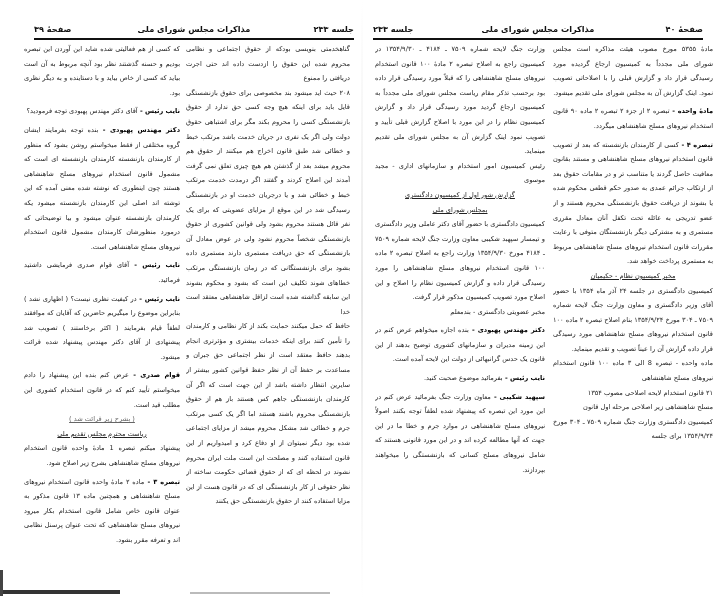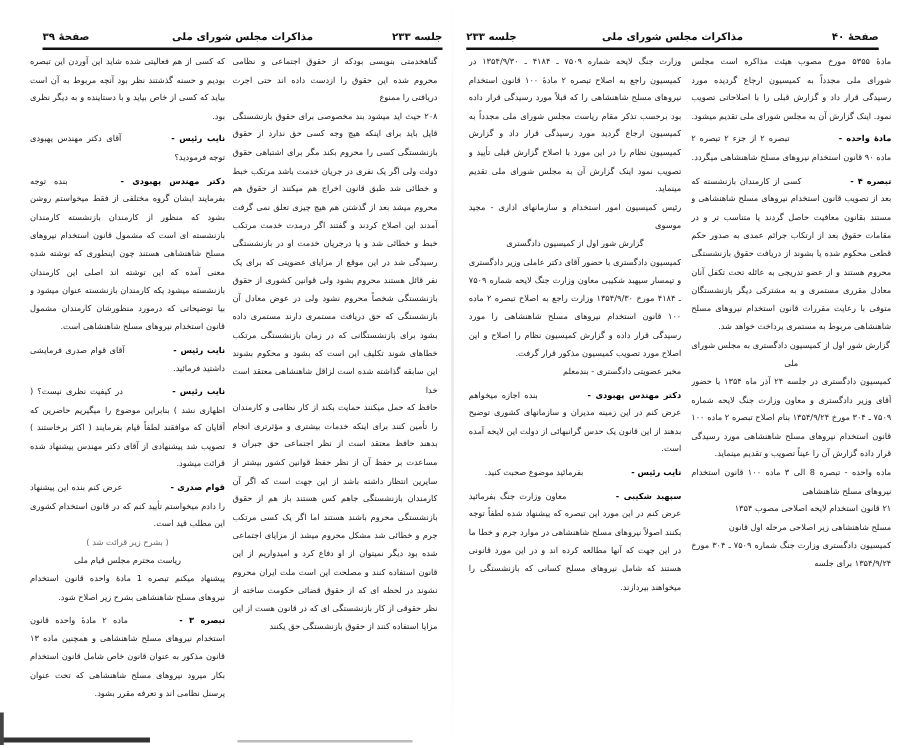--- a/index.html
+++ b/index.html
@@ -18,23 +18,23 @@
   .rule { position:absolute; top:38px; height:2px; background:#111; }
   .left .rule { left:34px; width:320px; }
   .right .rule { left:10px; width:330px; }
   .col { position:absolute; top:42px; direction:rtl; text-align:justify;
          font-size:6.6px; line-height:14.6px; color:#222; overflow:hidden; }
   .left .col.c1 { left:186px; width:164px; height:520px; }
   .left .col.c2 { left:24px; width:156px; height:520px; }
   .right .col.c1 { left:190px; width:160px; height:420px; }
   .right .col.c2 { left:12px; width:170px; height:460px; }
   .p { margin:0; text-align-last:right; }
-  .p.center { text-align:left; text-align-last:center; }
+  .p.center { text-align:right; text-align-last:center;text-decoration:underline; }
   .p.sp { margin-top:4px; }
-  .spk { font-weight:bold; color:#000;padding-left:36px; }
+  .spk { font-weight:bold; color:#000; }
   .note { color:#666; }
   .spine { position:absolute; left:361px; top:0; width:2px; height:598px;
            background:linear-gradient(#fff,#e8e8e8,#fff); }
   .scan-mark { position:absolute; left:0; top:590px; width:120px; height:4px; background:#333; }
   .scan-mark2 { position:absolute; left:0; top:570px; width:3px; height:26px; background:#444; }
   .scan-mark3 { position:absolute; left:190px; top:592px; width:140px; height:2px; background:#bbb; }
 </style>
 </head>
 <body>
 
@@ -51,50 +51,51 @@
       <p class="p"><span>حافظ که حمل میکنند حمایت بکند از کار نظامی و کارمندان را تأمین کنند برای اینکه خدمات بیشتری و مؤثرتری انجام بدهند حافظ معتقد است از نظر اجتماعی حق جبران و مساعدت بر حفظ آن از نظر حفظ قوانین کشور بیشتر از سایرین انتظار داشته باشد از این جهت است که اگر آن کارمندان بازنشستگی جاهم کس هستند باز هم از حقوق بازنشستگی محروم باشند هستند اما اگر یک کسی مرتکب جرم و خطائی شد مشکل محروم میشد از مزایای اجتماعی شده بود دیگر نمیتوان از او دفاع کرد و امیدواریم از این قانون استفاده کنند و مصلحت این است ملت ایران محروم نشوند در لحظه ای که از حقوق قضائی حکومت ساخته از نظر حقوقی از کار بازنشستگی ای که در قانون هست از این مزایا استفاده کنند از حقوق بازنشستگی حق یکنند</span></p>
     </div>
   <div class="col c2" id="lp-c2">
       <p class="p"><span>که کسی از هم فعالیتی شده شاید این آوردن این تبصره بودیم و حسنه گذشتند نظر بود آنچه مربوط به آن است بیاید که کسی از خاص بیاید و با دستاینده و به دیگر نظری بود.</span></p>
       <p class="p sp"><span class="spk">نایب رئیس - </span><span>آقای دکتر مهندس پهبودی توجه فرمودید؟</span></p>
       <p class="p sp"><span class="spk">دکتر مهندس پهبودی - </span><span>بنده توجه بفرمایند ایشان گروه مختلفی از فقط میخواستم روشن بشود که منظور از کارمندان بازنشسته کارمندان بازنشسته ای است که مشمول قانون استخدام نیروهای مسلح شاهنشاهی هستند چون اینطوری که نوشته شده معنی آمده که این توشته اند اصلی این کارمندان بازنشسته میشود یکه کارمندان بازنشسته عنوان میشود و بیا توضیحاتی که درمورد منظورشان کارمندان مشمول قانون استخدام نیروهای مسلح شاهنشاهی است.</span></p>
       <p class="p sp"><span class="spk">نایب رئیس - </span><span>آقای قوام صدری فرمایشی داشتید فرمائید.</span></p>
       <p class="p sp"><span class="spk">نایب رئیس - </span><span>در کیفیت نظری نیست؟ ( اظهاری نشد ) بنابراین موضوع را میگیریم حاضرین که آقایان که موافقند لطفاً قیام بفرمایند ( اکثر برخاستند ) تصویب شد پیشنهادی از آقای دکتر مهندس پیشنهاد شده قرائت میشود.</span></p>
       <p class="p sp"><span class="spk">قوام صدری - </span><span>عرض کنم بنده این پیشنهاد را دادم میخواستم تأیید کنم که در قانون استخدام کشوری این مطلب قید است.</span></p>
       <p class="p center note"><span>( بشرح زیر قرائت شد )</span></p>
-      <p class="p center"><span>ریاست محترم مجلس قیام ملی</span></p>
+      <p class="p center"><span>ریاست محترم مجلس تقدیم ملی</span></p>
       <p class="p"><span>پیشنهاد میکنم تبصره 1 مادهٔ واحده قانون استخدام نیروهای مسلح شاهنشاهی بشرح زیر اصلاح شود.</span></p>
       <p class="p sp"><span class="spk">تبصره ۳ - </span><span>ماده ۲ مادهٔ واحده قانون استخدام نیروهای مسلح شاهنشاهی و همچنین ماده ۱۳ قانون مذکور به عنوان قانون خاص شامل قانون استخدام بکار میرود نیروهای مسلح شاهنشاهی که تحت عنوان پرسنل نظامی اند و تعرفه مقرر بشود.</span></p>
     </div>
 </div>
 
 <div class="spine"></div>
 
 <div class="page right">
   <div class="header">
     <span class="h-l">جلسه ۲۳۳</span>
     <span class="h-c">مذاکرات مجلس شورای ملی</span>
     <span class="h-r">صفحهٔ ۴۰</span>
   </div>
   <div class="rule"></div>
   <div class="col c1" id="rp-c1">
       <p class="p"><span>مادهٔ ۵۳۵۵ مورخ مصوب هیئت مذاکره است مجلس شورای ملی مجدداً به کمیسیون ارجاع گردیده مورد رسیدگی قرار داد و گزارش قبلی را با اصلاحاتی تصویب نمود. اینک گزارش آن به مجلس شورای ملی تقدیم میشود.</span></p>
       <p class="p sp"><span class="spk">مادهٔ واحده - </span><span>تبصره ۲ از جزء ۲ تبصره ۲ ماده ۹۰ قانون استخدام نیروهای مسلح شاهنشاهی میگردد.</span></p>
       <p class="p sp"><span class="spk">تبصره ۴ - </span><span>کسی از کارمندان بازنشسته که بعد از تصویب قانون استخدام نیروهای مسلح شاهنشاهی و مستند بقانون معافیت حاصل گردند یا متناسب تر و در مقامات حقوق بعد از ارتکاب جرائم عمدی به صدور حکم قطعی محکوم شده یا بشوند از دریافت حقوق بازنشستگی محروم هستند و از عضو تدریجی به عائله تحت تکفل آنان معادل مقرری مستمری و به مشترکی دیگر بازنشستگان متوفی با رعایت مقررات قانون استخدام نیروهای مسلح شاهنشاهی مربوط به مستمری پرداخت خواهد شد.</span></p>
-      <p class="p center"><span>گزارش شور اول از کمیسیون دادگستری به مجلس شورای ملی</span></p>
+      <p class="p center"><span>مخبر کمیسیون نظام - حکیمیان</span></p>
       <p class="p"><span>کمیسیون دادگستری در جلسه ۲۴ آذر ماه ۱۳۵۴ با حضور آقای وزیر دادگستری و معاون وزارت جنگ لایحه شماره ۷۵۰۹ ـ ۳۰۴ مورخ ۱۳۵۴/۹/۲۴ بنام اصلاح تبصره ۲ ماده ۱۰۰ قانون استخدام نیروهای مسلح شاهنشاهی مورد رسیدگی قرار داده گزارش آن را عیناً تصویب و تقدیم مینماید.</span></p>
       <p class="p"><span>ماده واحده - تبصره 8 الی ۳ ماده ۱۰۰ قانون استخدام نیروهای مسلح شاهنشاهی</span></p>
       <p class="p"><span>۲۱ قانون استخدام لایحه اصلاحی مصوب ۱۳۵۴</span></p>
       <p class="p"><span>مسلح شاهنشاهی زیر اصلاحی مرحله اول قانون</span></p>
       <p class="p"><span>کمیسیون دادگستری وزارت جنگ شماره ۷۵۰۹ ـ ۳۰۴ مورخ ۱۳۵۴/۹/۲۴ برای جلسه</span></p>
     </div>
   <div class="col c2" id="rp-c2">
       <p class="p"><span>وزارت جنگ لایحه شماره ۷۵۰۹ ـ ۴۱۸۴ ـ ۱۳۵۴/۹/۳۰ در کمیسیون راجع به اصلاح تبصره ۲ مادهٔ ۱۰۰ قانون استخدام نیروهای مسلح شاهنشاهی را که قبلاً مورد رسیدگی قرار داده بود برحسب تذکر مقام ریاست مجلس شورای ملی مجدداً به کمیسیون ارجاع گردید مورد رسیدگی قرار داد و گزارش کمیسیون نظام را در این مورد با اصلاح گزارش قبلی تأیید و تصویب نمود اینک گزارش آن به مجلس شورای ملی تقدیم مینماید.</span></p>
       <p class="p"><span>رئیس کمیسیون امور استخدام و سازمانهای اداری - مجید موسوی</span></p>
       <p class="p center"><span>گزارش شور اول از کمیسیون دادگستری</span></p>
+      <p class="p center"><span>بمجلس شورای ملی</span></p>
       <p class="p"><span>کمیسیون دادگستری با حضور آقای دکتر عاملی وزیر دادگستری و تیمسار سپهبد شکیبی معاون وزارت جنگ لایحه شماره ۷۵۰۹ ـ ۴۱۸۴ مورخ ۱۳۵۴/۹/۳۰ وزارت راجع به اصلاح تبصره ۲ ماده ۱۰۰ قانون استخدام نیروهای مسلح شاهنشاهی را مورد رسیدگی قرار داده و گزارش کمیسیون نظام را اصلاح و این اصلاح مورد تصویب کمیسیون مذکور قرار گرفت.</span></p>
       <p class="p"><span>مخبر عضویتی دادگستری - بندمعلم</span></p>
       <p class="p sp"><span class="spk">دکتر مهندس پهبودی - </span><span>بنده اجازه میخواهم عرض کنم در این زمینه مدیران و سازمانهای کشوری توضیح بدهند از این قانون یک حدس گرانبهائی از دولت این لایحه آمده است.</span></p>
       <p class="p sp"><span class="spk">نایب رئیس - </span><span>بفرمائید موضوع صحبت کنید.</span></p>
       <p class="p sp"><span class="spk">سپهبد شکیبی - </span><span>معاون وزارت جنگ بفرمائید عرض کنم در این مورد این تبصره که پیشنهاد شده لطفاً توجه بکنند اصولاً نیروهای مسلح شاهنشاهی در موارد جرم و خطا ما در این جهت که آنها مطالعه کرده اند و در این مورد قانونی هستند که شامل نیروهای مسلح کسانی که بازنشستگی را میخواهند بپردازند.</span></p>
     </div>
 </div>
 
 <div class="scan-mark"></div>
 <div class="scan-mark2"></div>

